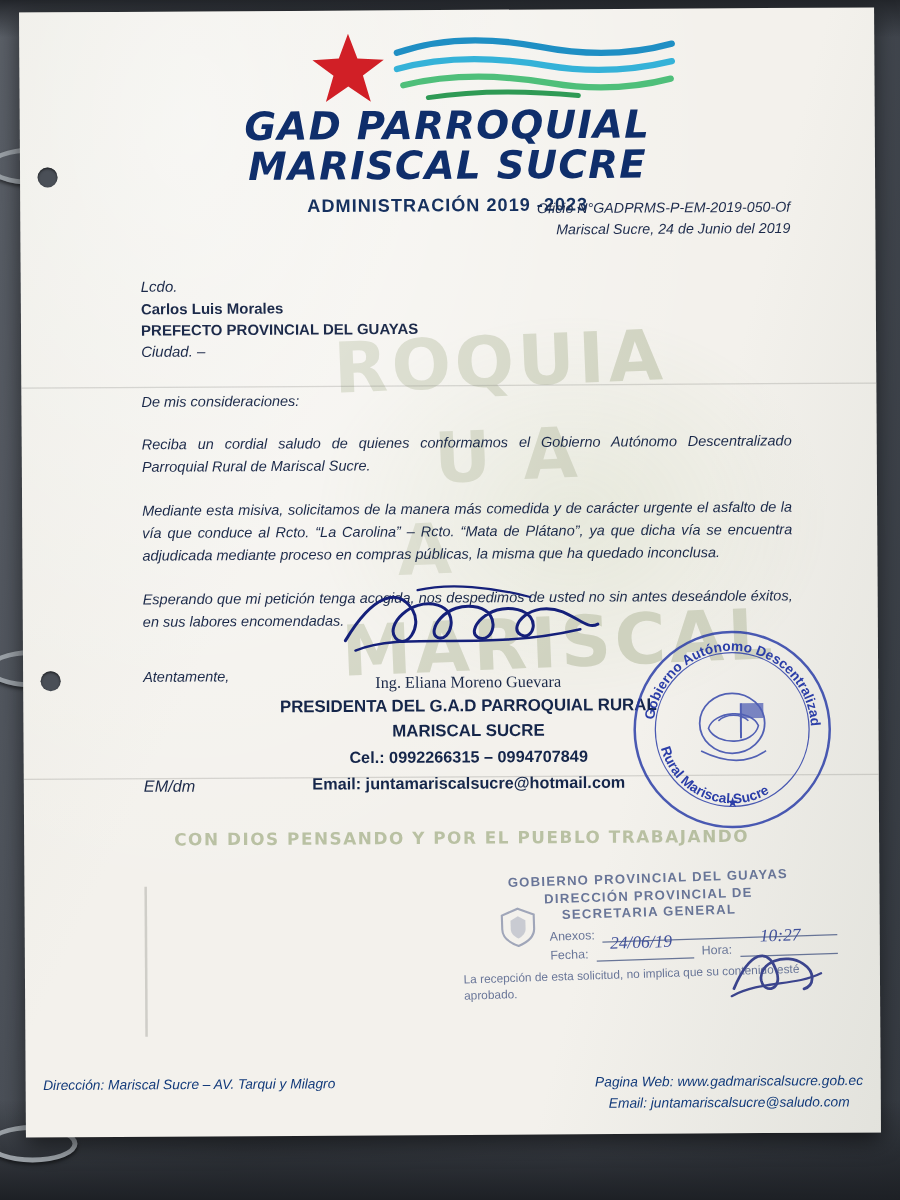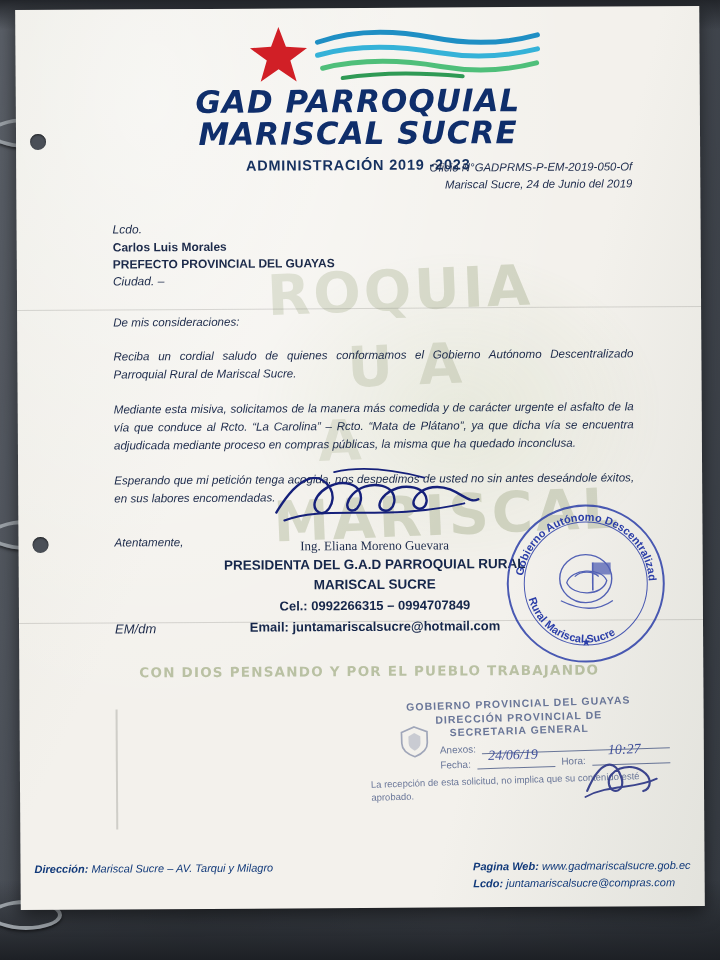--- a/index.html
+++ b/index.html
@@ -333,23 +333,23 @@
     width: 684px;
     padding: 0 14px;
     box-sizing: border-box;
     display: flex;
     justify-content: space-between;
     font-family: "Liberation Sans", sans-serif;
     font-size: 11px;
     color: #123a7a;
     line-height: 1.5;
   }
-  .doc-footer .lbl { font-weight: 700; }
+  .doc-footer .lbl { font-weight: 400; }
   .footer-left { font-style: italic; }
-  .footer-right { font-style: italic; text-align: left; }
+  .footer-right { font-style: italic; text-align: center; }
   .motto {
     position: absolute;
     left: 110px;
     top: 655px;
     width: 480px;
     text-align: center;
     font-family: "DejaVu Sans", sans-serif;
     font-weight: 800;
     font-size: 13.5px;
     letter-spacing: 1.2px;
@@ -506,20 +506,20 @@
           <span class="lbl">Dirección:</span>
           <span>Mariscal Sucre – AV. Tarqui y Milagro</span>
         </div>
       </div>
       <div class="footer-right">
         <div>
           <span class="lbl">Pagina Web:</span>
           <span>www.gadmariscalsucre.gob.ec</span>
         </div>
         <div>
-          <span class="lbl">Lcdo:</span>
-          <span>juntamariscalsucre@compras.com</span>
+          <span class="lbl">Email:</span>
+          <span>juntamariscalsucre@saludo.com</span>
         </div>
       </div>
     </div>
 
   </div>
 </div>
 
 </body></html>

